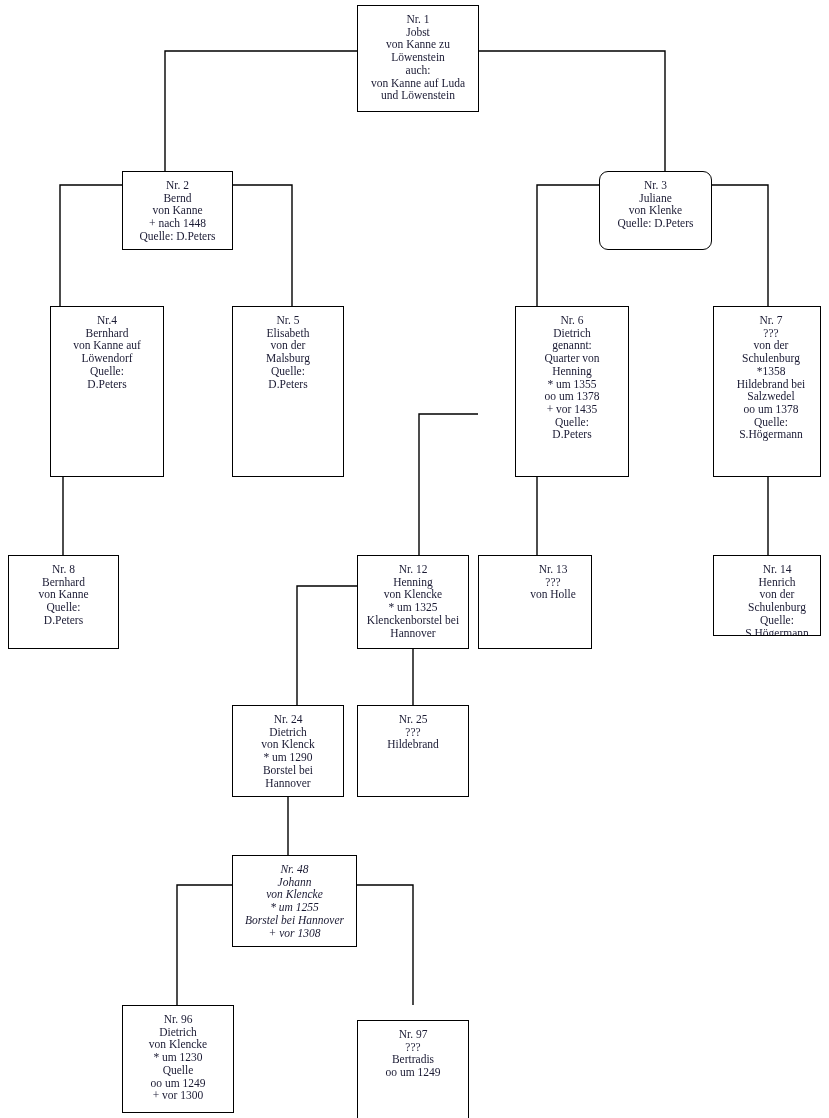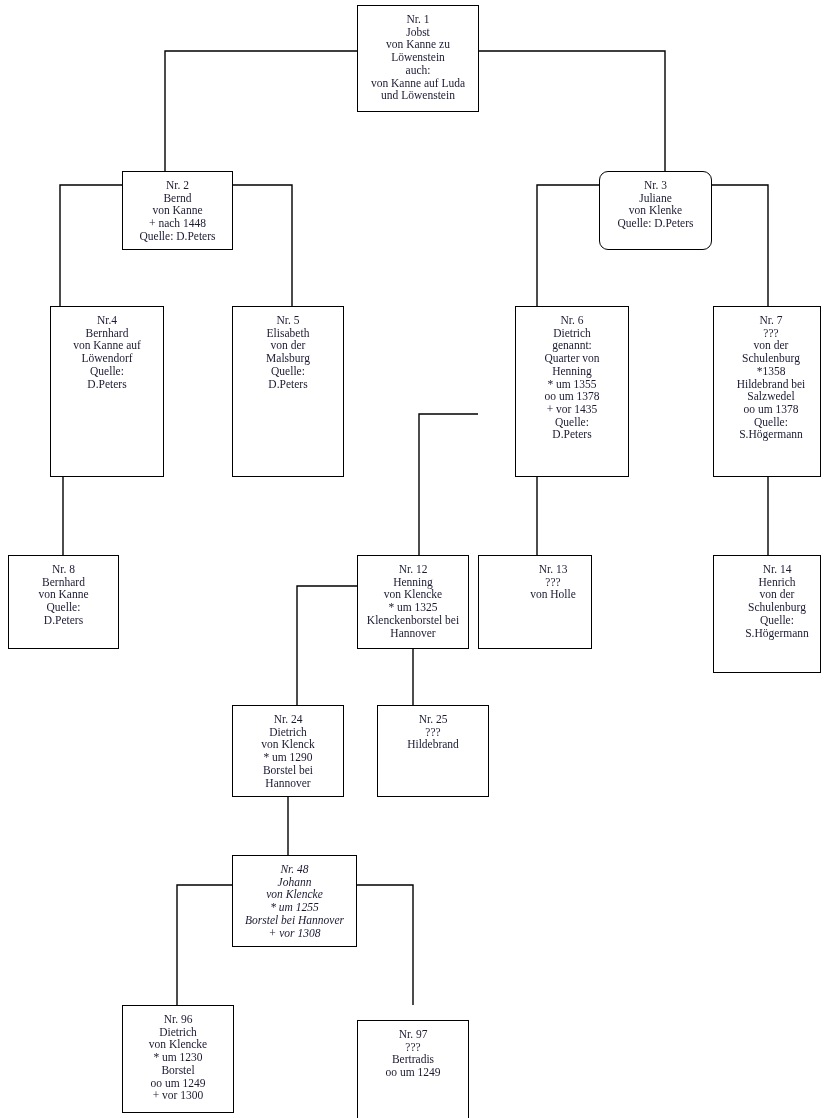--- a/index.html
+++ b/index.html
@@ -137,55 +137,55 @@
       <span class="line">von Klencke</span>
       <span class="line">* um 1325</span>
       <span class="line">Klenckenborstel bei</span>
       <span class="line">Hannover</span>
     </div>
     <div class="node" style="left: 478px; top: 555px; width: 114px; height: 94px; padding-left: 36px;">
       <span class="line">Nr. 13</span>
       <span class="line">???</span>
       <span class="line">von Holle</span>
     </div>
-    <div class="node" style="left: 713px; top: 555px; width: 108px; height: 118px; padding-left: 20px;">
+    <div class="node" style="left: 713px; top: 555px; width: 108px; height: 81px; padding-left: 20px;">
       <span class="line">Nr. 14</span>
       <span class="line">Henrich</span>
       <span class="line">von der</span>
       <span class="line">Schulenburg</span>
       <span class="line">Quelle:</span>
       <span class="line">S.Högermann</span>
     </div>
     <div class="node" style="left: 232px; top: 705px; width: 112px; height: 92px;">
       <span class="line">Nr. 24</span>
       <span class="line">Dietrich</span>
       <span class="line">von Klenck</span>
       <span class="line">* um 1290</span>
       <span class="line">Borstel bei</span>
       <span class="line">Hannover</span>
     </div>
-    <div class="node" style="left: 357px; top: 705px; width: 112px; height: 92px; margin-left: 20px;">
+    <div class="node" style="left: 357px; top: 705px; width: 112px; height: 92px;">
       <span class="line">Nr. 25</span>
       <span class="line">???</span>
       <span class="line">Hildebrand</span>
     </div>
     <div class="node" style="left: 232px; top: 855px; width: 125px; height: 92px; font-style: italic;">
       <span class="line">Nr. 48</span>
       <span class="line">Johann</span>
       <span class="line">von Klencke</span>
       <span class="line">* um 1255</span>
       <span class="line">Borstel bei Hannover</span>
       <span class="line">+ vor 1308</span>
     </div>
     <div class="node" style="left: 122px; top: 1005px; width: 112px; height: 108px;">
       <span class="line">Nr. 96</span>
       <span class="line">Dietrich</span>
       <span class="line">von Klencke</span>
       <span class="line">* um 1230</span>
-      <span class="line">Borstel</span>
+      <span class="line">Quelle</span>
       <span class="line">oo um 1249</span>
       <span class="line">+ vor 1300</span>
     </div>
     <div class="node" style="left: 357px; top: 1005px; width: 112px; height: 108px; margin-top: 15px;">
       <span class="line">Nr. 97</span>
       <span class="line">???</span>
       <span class="line">Bertradis</span>
       <span class="line">oo um 1249</span>
     </div>
   </div>

